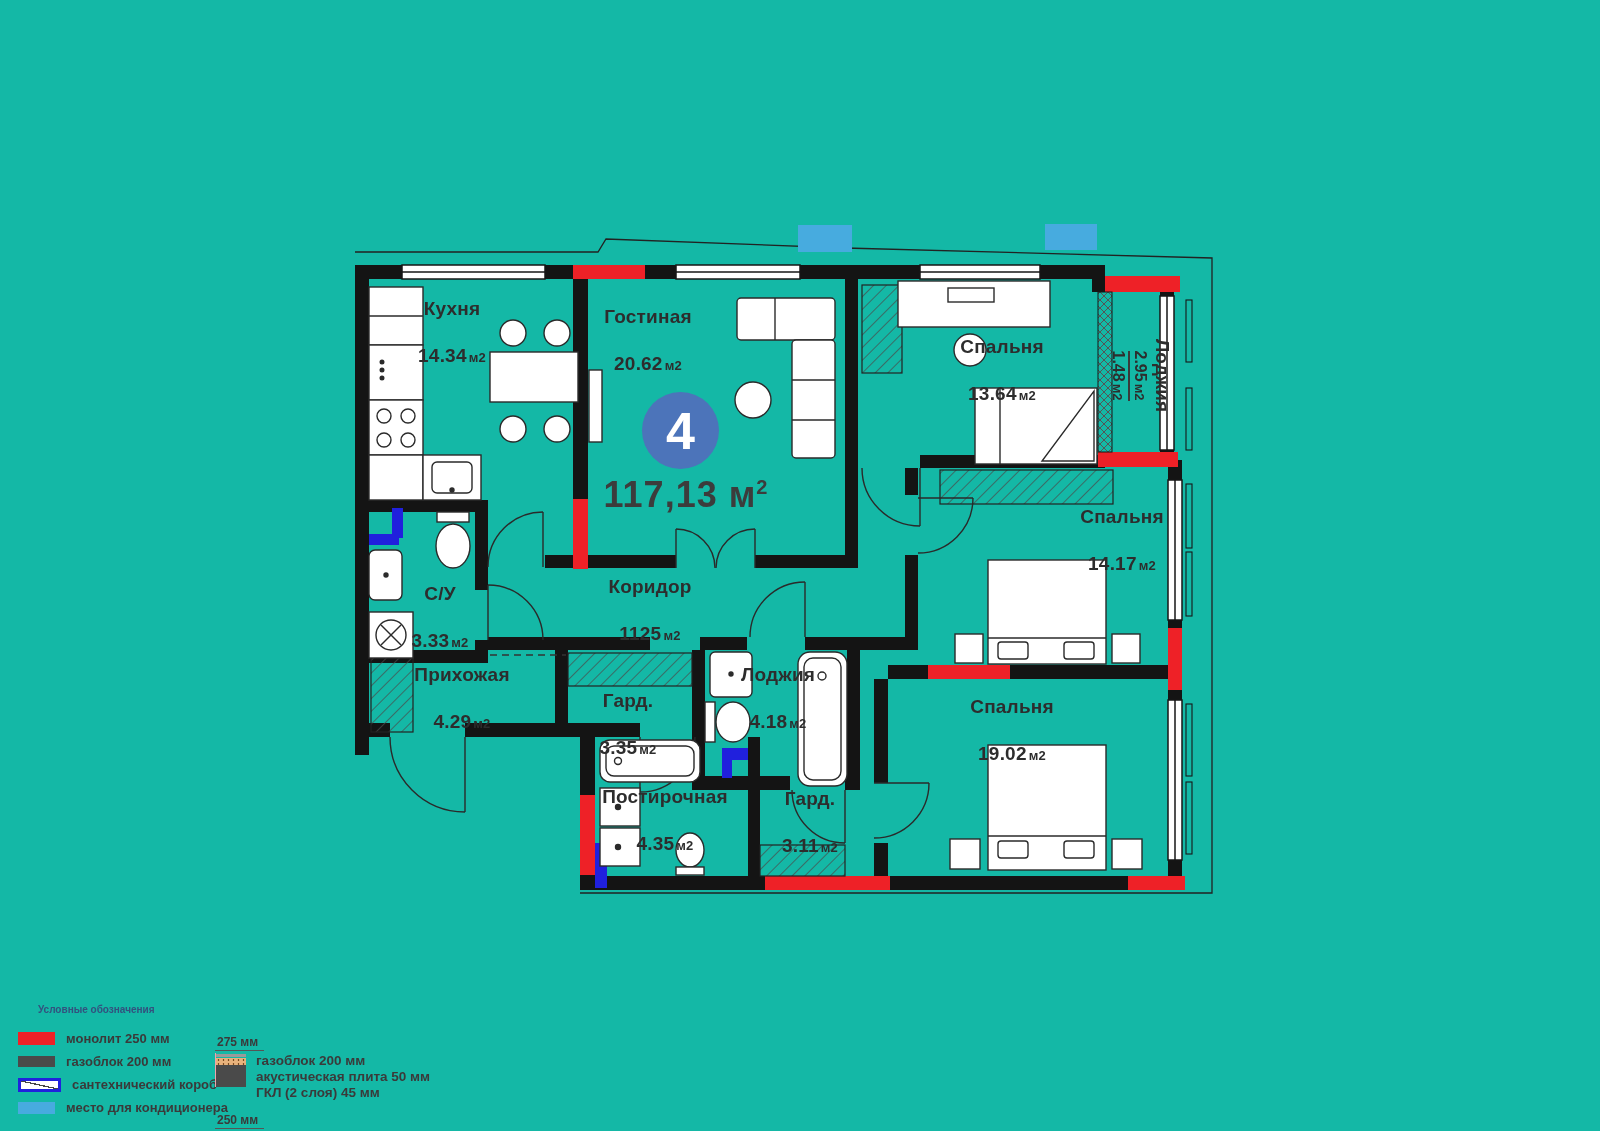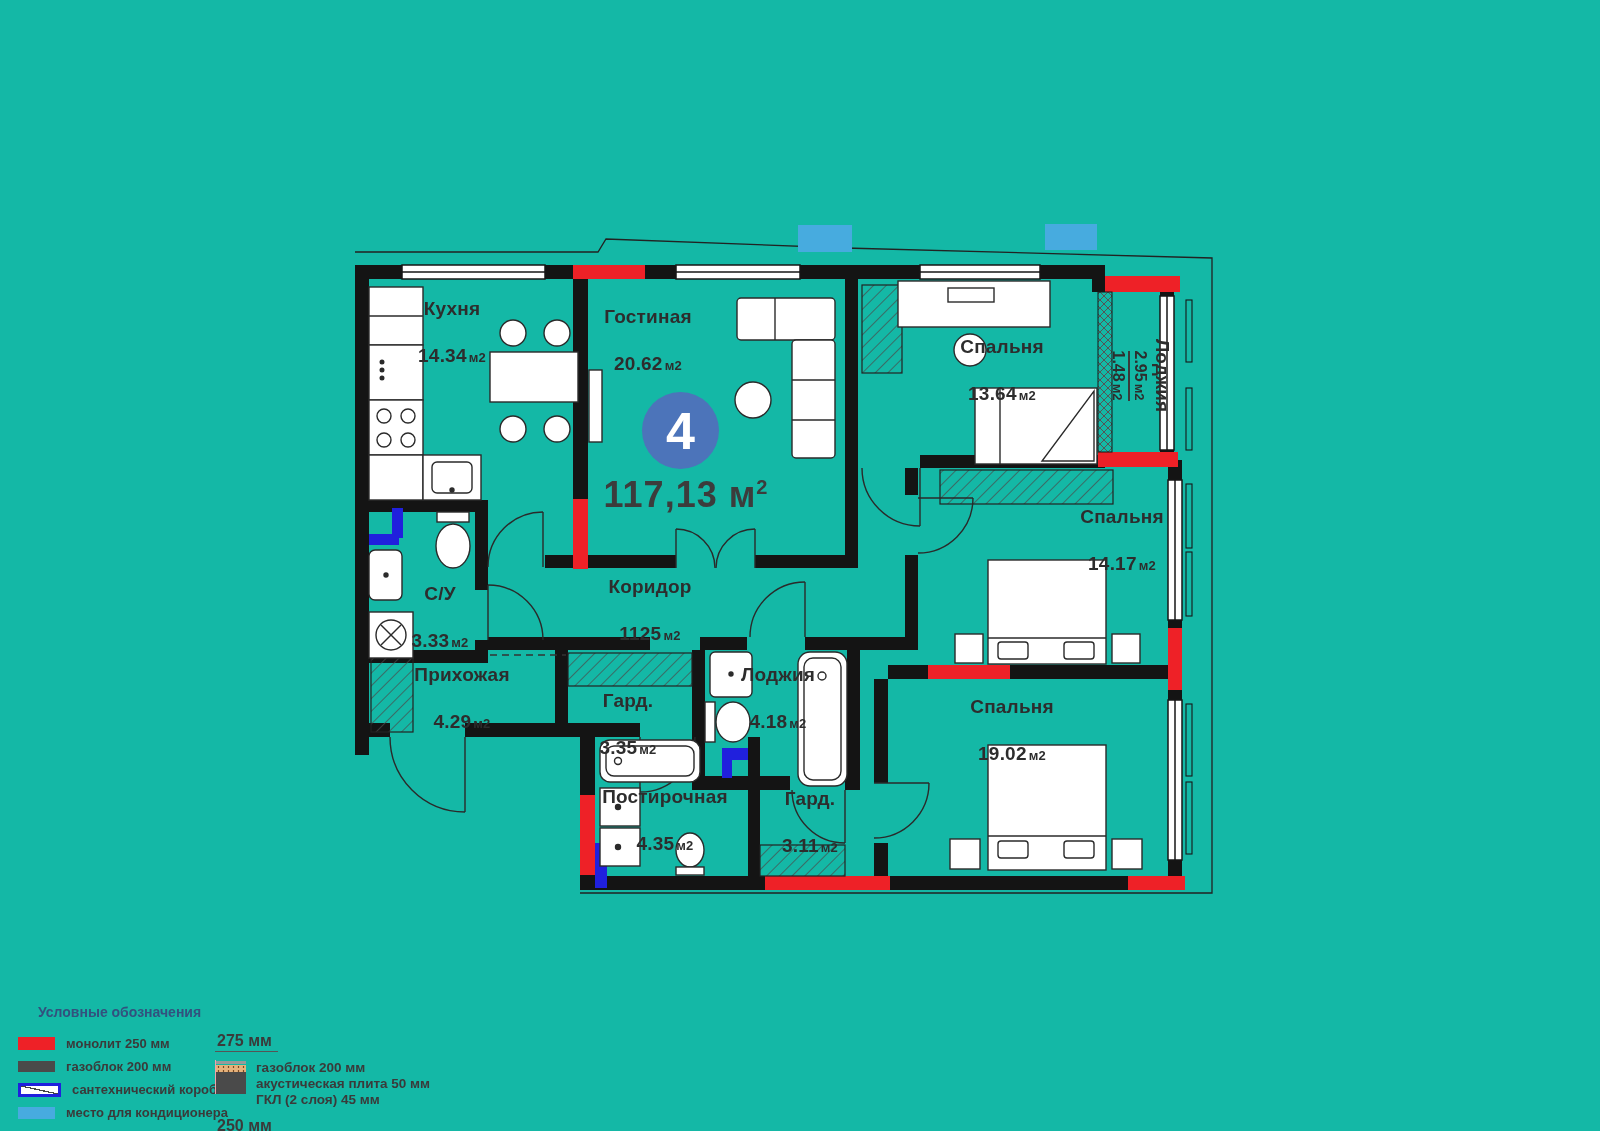--- a/index.html
+++ b/index.html
@@ -25,35 +25,35 @@
   
   .badge{position:absolute;left:642px;top:392px;width:77px;height:77px;border-radius:50%;
          background:#4c74ba;display:flex;align-items:center;justify-content:center;}
   .badge span{color:#fff;font-size:52px;font-weight:700;line-height:1;}
   .total{position:absolute;left:686px;top:474px;transform:translateX(-50%);
          font-size:36px;font-weight:700;color:#3c3c3c;letter-spacing:1px;white-space:nowrap;}
   .total sup{font-size:20px;}
 
   
   .legend{position:absolute;left:14px;top:1004px;width:480px;}
-  .legend-title{color:#33517e;font-size:14px;font-weight:700;margin:0 0 12px 24px;}
+  .legend-title{color:#33517e;font-size:10px;font-weight:700;margin:0 0 12px 24px;}
   .lrow{display:flex;align-items:center;height:23px;margin-left:4px;}
   .lswatch{width:37px;min-width:37px;height:13px;margin-right:11px;}
   .sw-monolith{background:#ee2127;}
   .sw-gas200{background:#4a4a4a;height:11px;}
   .sw-gas100{background:#777;height:4px;}
   .sw-plumb{background:#fff;border:3px solid #2020dd;height:8px;
             background-image:linear-gradient(to top right,transparent 46%,#444 46%,#444 54%,transparent 54%);}
   .sw-ac{background:#47abdf;height:12px;}
   .ltext{font-size:13px;font-weight:600;color:#3a3a3a;white-space:nowrap;}
 
   .legend2{position:absolute;left:215px;top:1032px;width:260px;}
   .wtype{margin-bottom:8px;}
-  .wdim{display:inline-block;font-size:16px;font-weight:700;color:#3a3a3a;
-        border-bottom:1.5px solid #555;padding:0 6px 1px 2px;margin-bottom:8px;}
+  .wdim{display:inline-block;font-size:12px;font-weight:700;color:#3a3a3a;
+        border-bottom:1.5px solid #555;padding:0 6px 1px 2px;margin-bottom:2px;}
   .wbody{display:flex;align-items:flex-start;}
   .wswatch{width:30px;min-width:30px;margin-right:10px;border-left:1px solid #efa4ac;padding-left:0;}
   .layer-gkl{height:3px;background:#9a9a9a;margin:1px 0;}
   .layer-ac{height:7px;background:#e7b27c;background-image:radial-gradient(#7a4a22 1px,transparent 1.2px);
             background-size:5px 4px;}
   .layer-gas{height:22px;background:#4a4a4a;}
   .wtext{font-size:13.5px;font-weight:600;color:#3a3a3a;line-height:1.2;white-space:nowrap;}
 </style>
 </head>
 <body>

